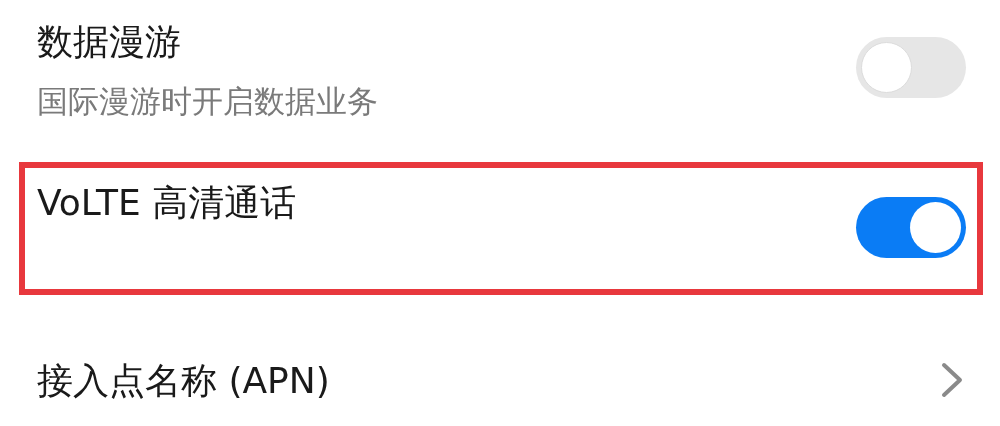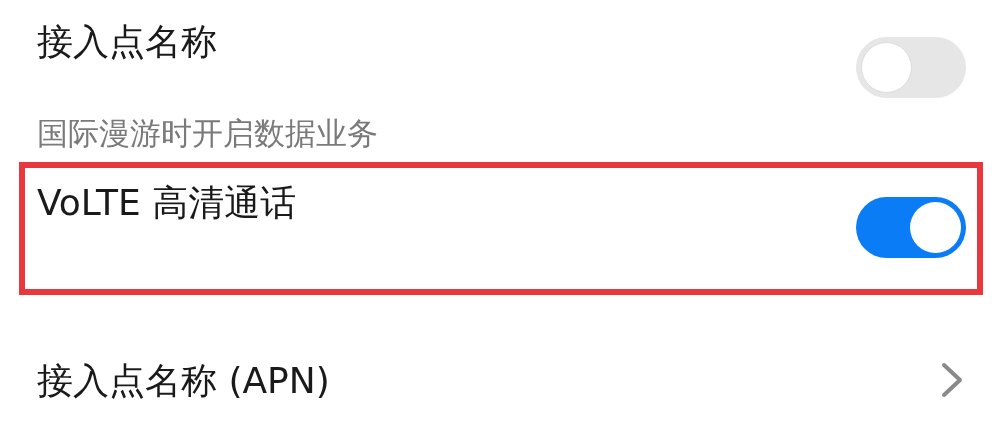--- a/index.html
+++ b/index.html
@@ -27,21 +27,20 @@
       white-space: nowrap;
       line-height: 1;
     }
     .subtitle {
       position: absolute;
       left: 37px;
       font-size: 31px;
       color: #7a7a7a;
       white-space: nowrap;
       line-height: 1;
-      margin-top: 32px;
     }
     .toggle {
       position: absolute;
       left: 856px;
       width: 110px;
       height: 61px;
       border-radius: 31px;
       box-sizing: border-box;
       cursor: pointer;
     }
@@ -82,21 +81,21 @@
       left: 940px;
       top: 362px;
       width: 24px;
       height: 36px;
     }
   </style>
 </head>
 <body>
 
 <div class="row" style="top:0;height:140px;">
-  <div class="title" style="top:24px;">接入点名称</div>
+  <div class="title" style="top:24px;">数据漫游</div>
   <div class="subtitle" style="top:86px;">国际漫游时开启数据业务</div>
   <div class="toggle off" style="top:37px;">
     <div class="knob"></div>
   </div>
 </div>
 
 <div class="row" style="top:162px;height:133px;">
   <div class="title" style="top:23px;">VoLTE 高清通话</div>
   <div class="toggle on" style="top:35px;">
     <div class="knob"></div>

